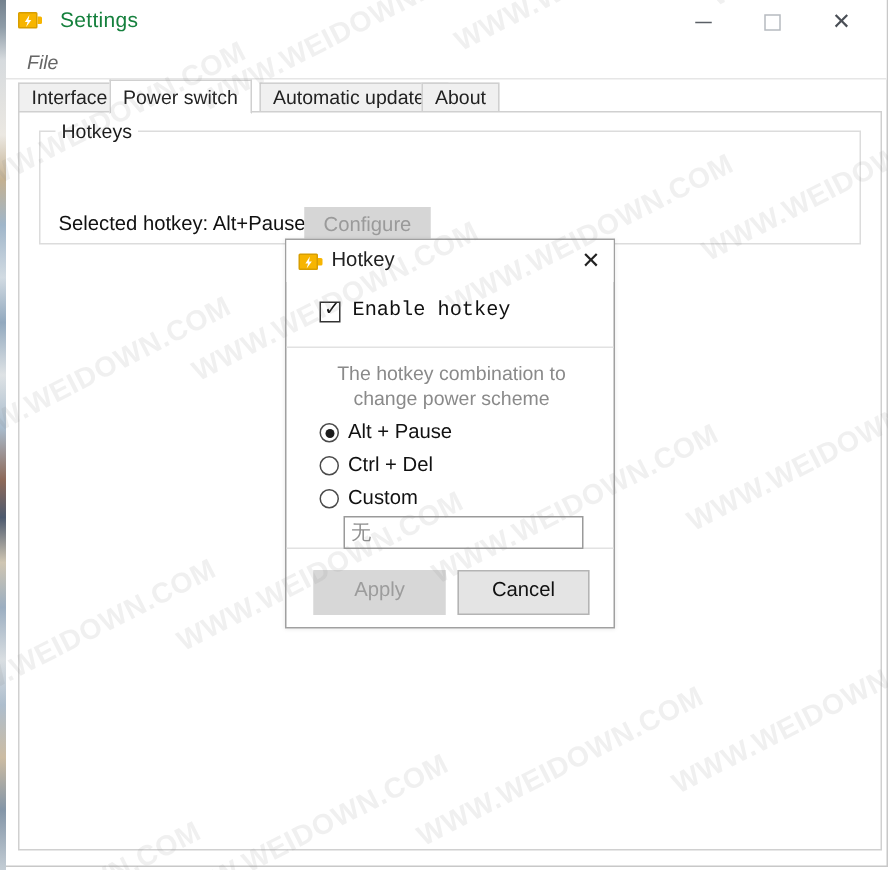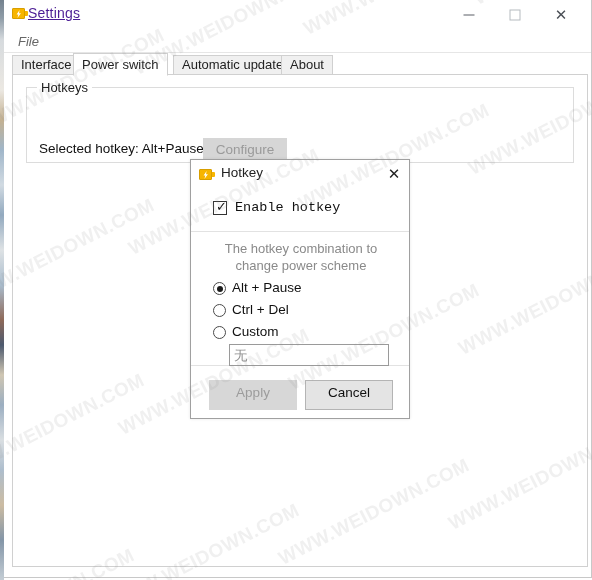--- a/index.html
+++ b/index.html
@@ -70,25 +70,24 @@
   }
   .battery-tip {
     position: absolute;
     left: 13px; top: 3px;
     width: 3px; height: 5px;
     background: #f7b500;
     border-radius: 0 1px 1px 0;
   }
   #title-text {
     position: absolute;
-    left: 24px; top: 5px;
+    left: 36px; top: 5px;
     font-size: 14px;
-    color: #4c1d95;
+    color: #15803d;
     letter-spacing: 0.2px;
-    text-decoration: underline;
   }
   .win-btn {
     position: absolute;
     top: 0;
     width: 46px;
     height: 30px;
     cursor: default;
   }
   .win-btn-glyph {
     position: absolute;

